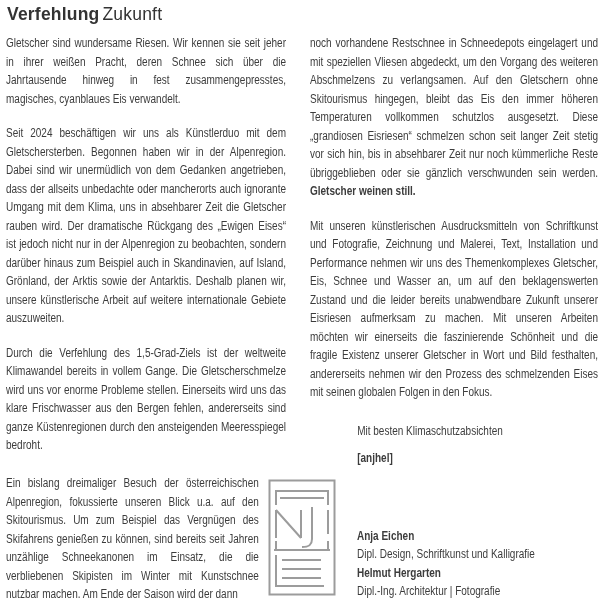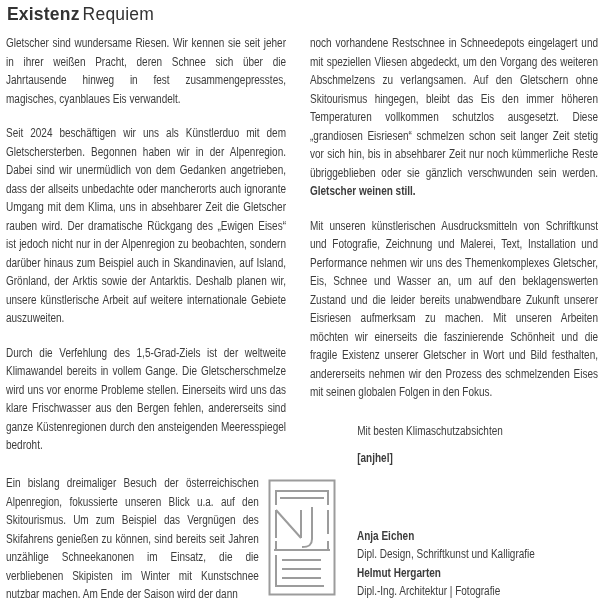--- a/index.html
+++ b/index.html
@@ -65,21 +65,21 @@
     color: #3c3c3c;
   }
   .credits .p-name { font-weight: bold; }
   .credits .p-role { font-weight: normal; }
 </style>
 </head>
 <body>
 
 <div class="page">
 
-  <h1 class="title"><span class="t-bold">Existenz</span><span class="t-reg">Requiem</span></h1>
+  <h1 class="title"><span class="t-bold">Verfehlung</span><span class="t-reg">Zukunft</span></h1>
 
   <div class="col col-left">
     <p>Gletscher sind wundersame Riesen. Wir kennen sie seit jeher in ihrer weißen Pracht, deren Schnee sich über die Jahrtausende hinweg in fest zusammengepresstes, magisches, cyanblaues Eis verwandelt.</p>
     <p>Seit 2024 beschäftigen wir uns als Künstlerduo mit dem Gletschersterben. Begonnen haben wir in der Alpenregion. Dabei sind wir unermüdlich von dem Gedanken angetrieben, dass der allseits unbedachte oder mancherorts auch ignorante Umgang mit dem Klima, uns in absehbarer Zeit die Gletscher rauben wird. Der dramatische Rückgang des „Ewigen Eises“ ist jedoch nicht nur in der Alpenregion zu beobachten, sondern darüber hinaus zum Beispiel auch in Skandinavien, auf Island, Grönland, der Arktis sowie der Antarktis. Deshalb planen wir, unsere künstlerische Arbeit auf weitere internationale Gebiete auszuweiten.</p>
     <p>Durch die Verfehlung des 1,5-Grad-Ziels ist der weltweite Klimawandel bereits in vollem Gange. Die Gletscherschmelze wird uns vor enorme Probleme stellen. Einerseits wird uns das klare Frischwasser aus den Bergen fehlen, andererseits sind ganze Küstenregionen durch den ansteigenden Meeresspiegel bedroht.</p>
   </div>
 
   <div class="col col-wrap">
     <p>Ein bislang dreimaliger Besuch der österreichischen Alpenregion, fokussierte unseren Blick u.a. auf den Skitourismus. Um zum Beispiel das Vergnügen des Skifahrens genießen zu können, sind bereits seit Jahren unzählige Schneekanonen im Einsatz, die die verbliebenen Skipisten im Winter mit Kunstschnee nutzbar machen. Am Ende der Saison wird der dann</p>
   </div>

